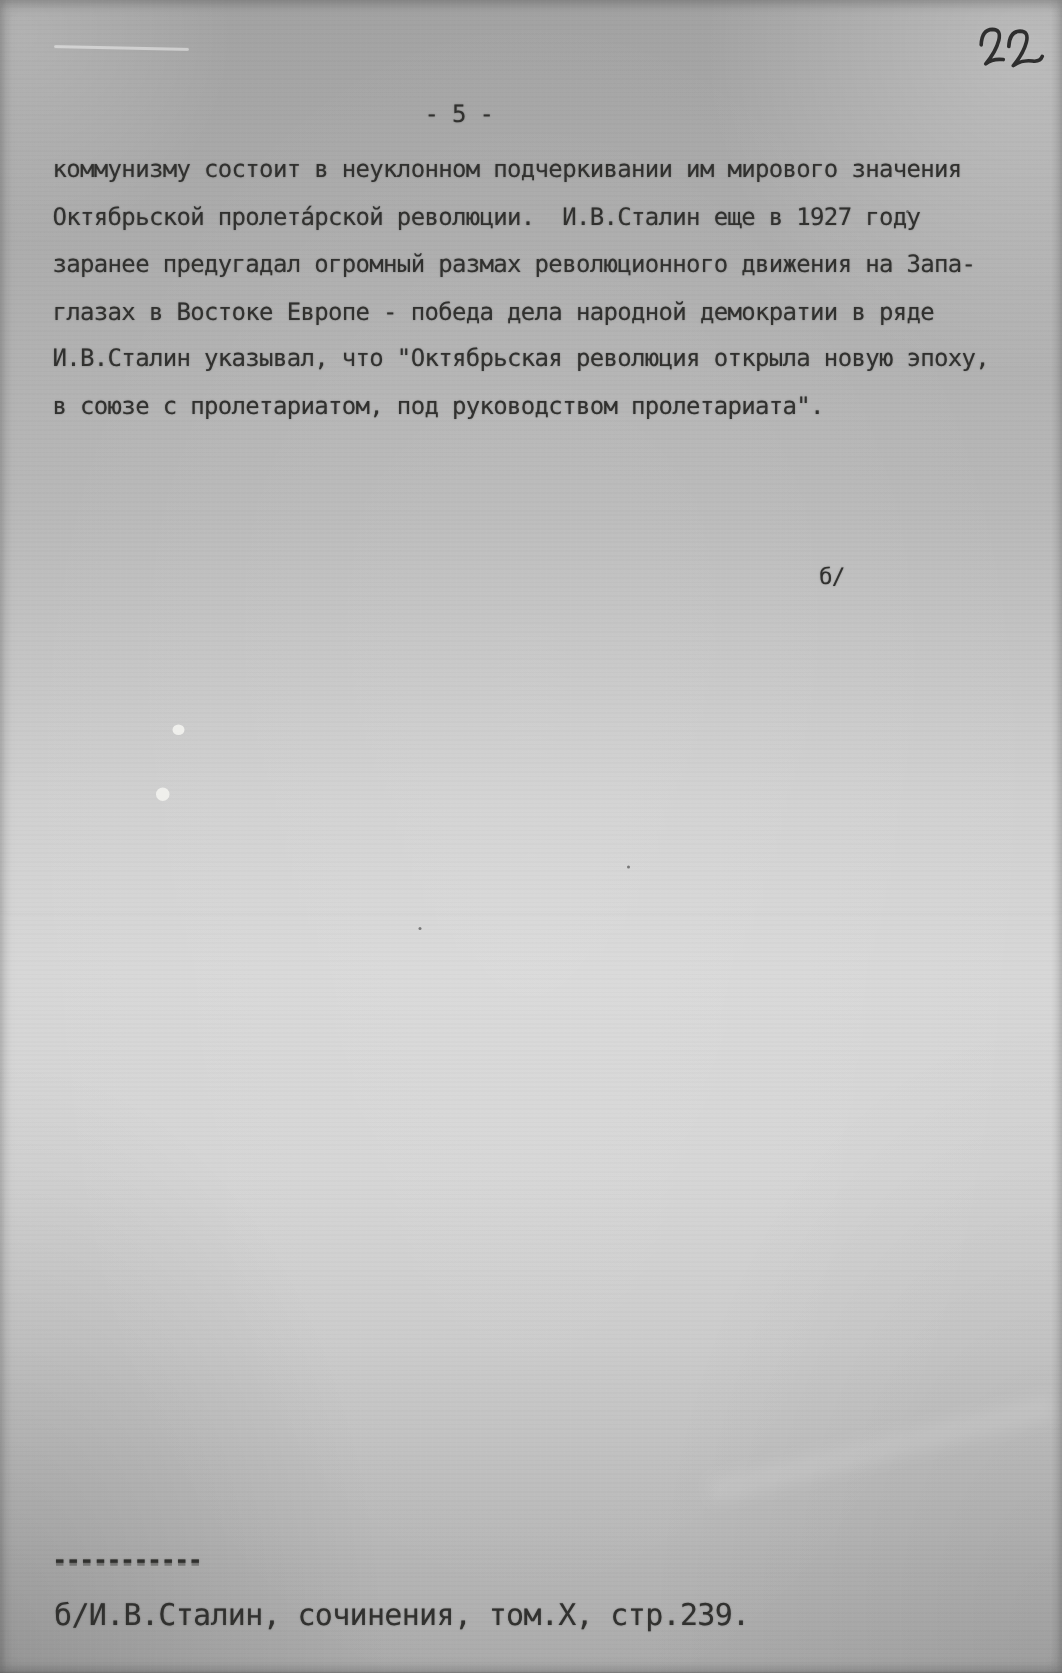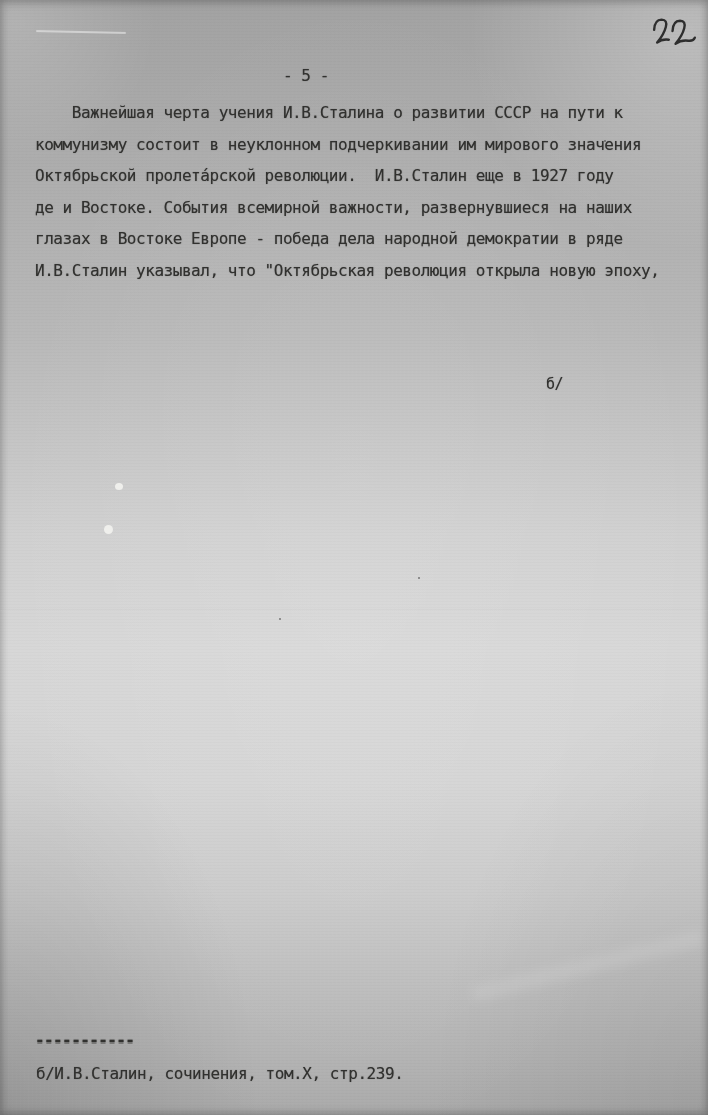--- a/index.html
+++ b/index.html
@@ -44,21 +44,21 @@
   .tline{white-space:pre;height:31.6px;line-height:31.6px;font-size:16px;}
   .fnmark{
     position:absolute;left:546px;top:375px;font-size:15px;white-space:pre;
   }
   .separator{
     position:absolute;left:35px;top:1030px;font-size:16px;font-weight:bold;
     letter-spacing:-0.6px;white-space:pre;
     text-shadow:0 2px 0 rgba(48,48,46,0.38), 0 0 1px rgba(48,48,46,0.5);
   }
   .footnote{
-    position:absolute;left:36px;top:1064px;font-size:16px;white-space:pre;
+    position:absolute;left:36px;top:1064px;font-size:20px;white-space:pre;
   }
   .handwritten{position:absolute;left:646px;top:12px;}
   .sr{position:absolute;width:1px;height:1px;overflow:hidden;clip:rect(0 0 0 0);}
   .speck{position:absolute;background:#efefec;border-radius:50%;filter:blur(0.3px);}
   .speck-a{left:115px;top:483px;width:8px;height:7px;}
   .speck-b{left:104px;top:525px;width:9px;height:9px;}
   .dot{position:absolute;background:rgba(40,40,40,0.55);border-radius:50%;}
   .dot-a{left:279px;top:618px;width:2px;height:2px;}
   .dot-b{left:418px;top:577px;width:2px;height:2px;}
   .dot-c{left:604px;top:140px;width:2px;height:2px;}
@@ -97,26 +97,26 @@
       <g stroke="#2e2e2e" stroke-width="2.4" fill="none" stroke-linecap="round" stroke-linejoin="round" transform="rotate(-9 27 22)">
         <path d="M9 15 Q11 5 18 6 Q24 7 21 14 Q18 21 10 28 Q15 25 22 27"></path>
         <path d="M27 19 Q29 9 36 10 Q42 11 39 18 Q36 25 28 32 Q34 29 41 31 Q46 32.5 48 29"></path>
       </g>
     </svg>
   </div>
 
   <div class="pagenum typed">- 5 -</div>
 
   <div class="para typed">
-      <div class="tline">    Важнейшая черта учения И.В.Сталина о развитии СССР на пути к</div>
       <div class="tline">коммунизму состоит в неуклонном подчеркивании им мирового значения</div>
       <div class="tline">Октябрьской пролета́рской революции.  И.В.Сталин еще в 1927 году</div>
-      <div class="tline">де и Востоке. События всемирной важности, развернувшиеся на наших</div>
+      <div class="tline">заранее предугадал огромный размах революционного движения на Запа-</div>
       <div class="tline">глазах в Востоке Европе - победа дела народной демократии в ряде</div>
       <div class="tline">И.В.Сталин указывал, что "Октябрьская революция открыла новую эпоху,</div>
+      <div class="tline">в союзе с пролетариатом, под руководством пролетариата".</div>
     </div>
 
   <div class="fnmark typed">б/</div>
 
   <div class="separator typed">-----------</div>
 
   <div class="footnote typed">б/И.В.Сталин, сочинения, том.X, стр.239.</div>
 
 </div>
 

